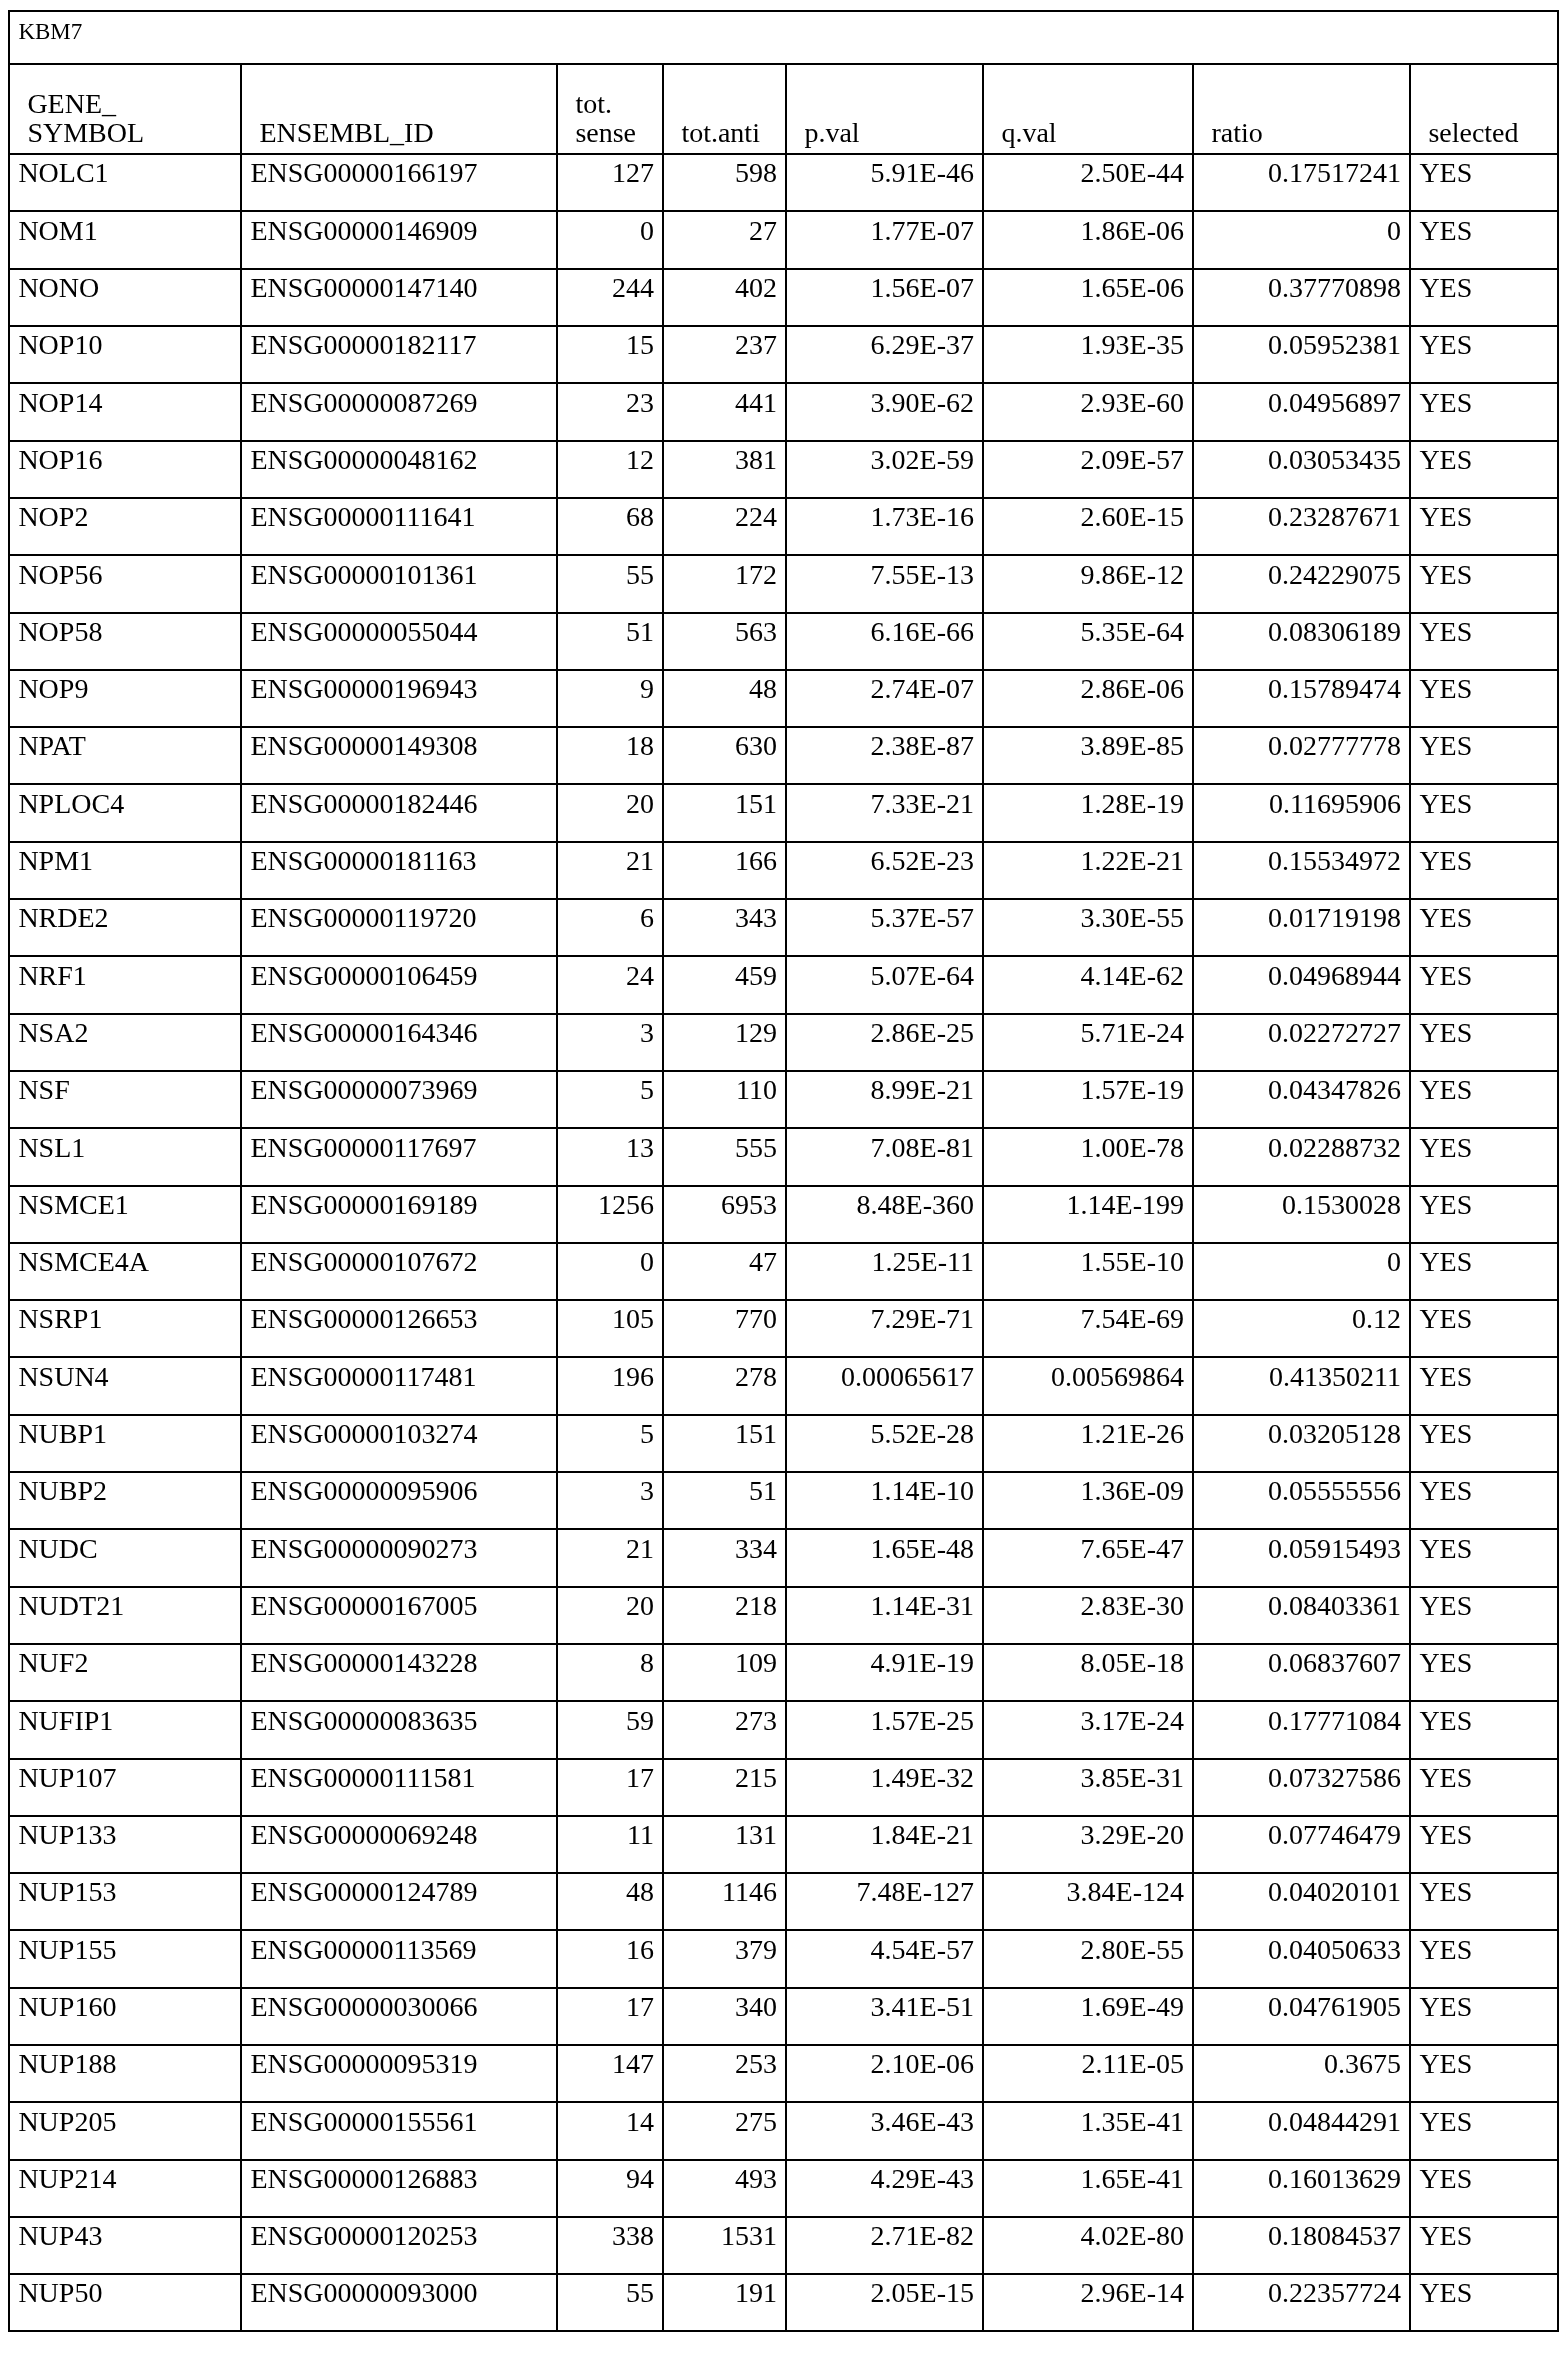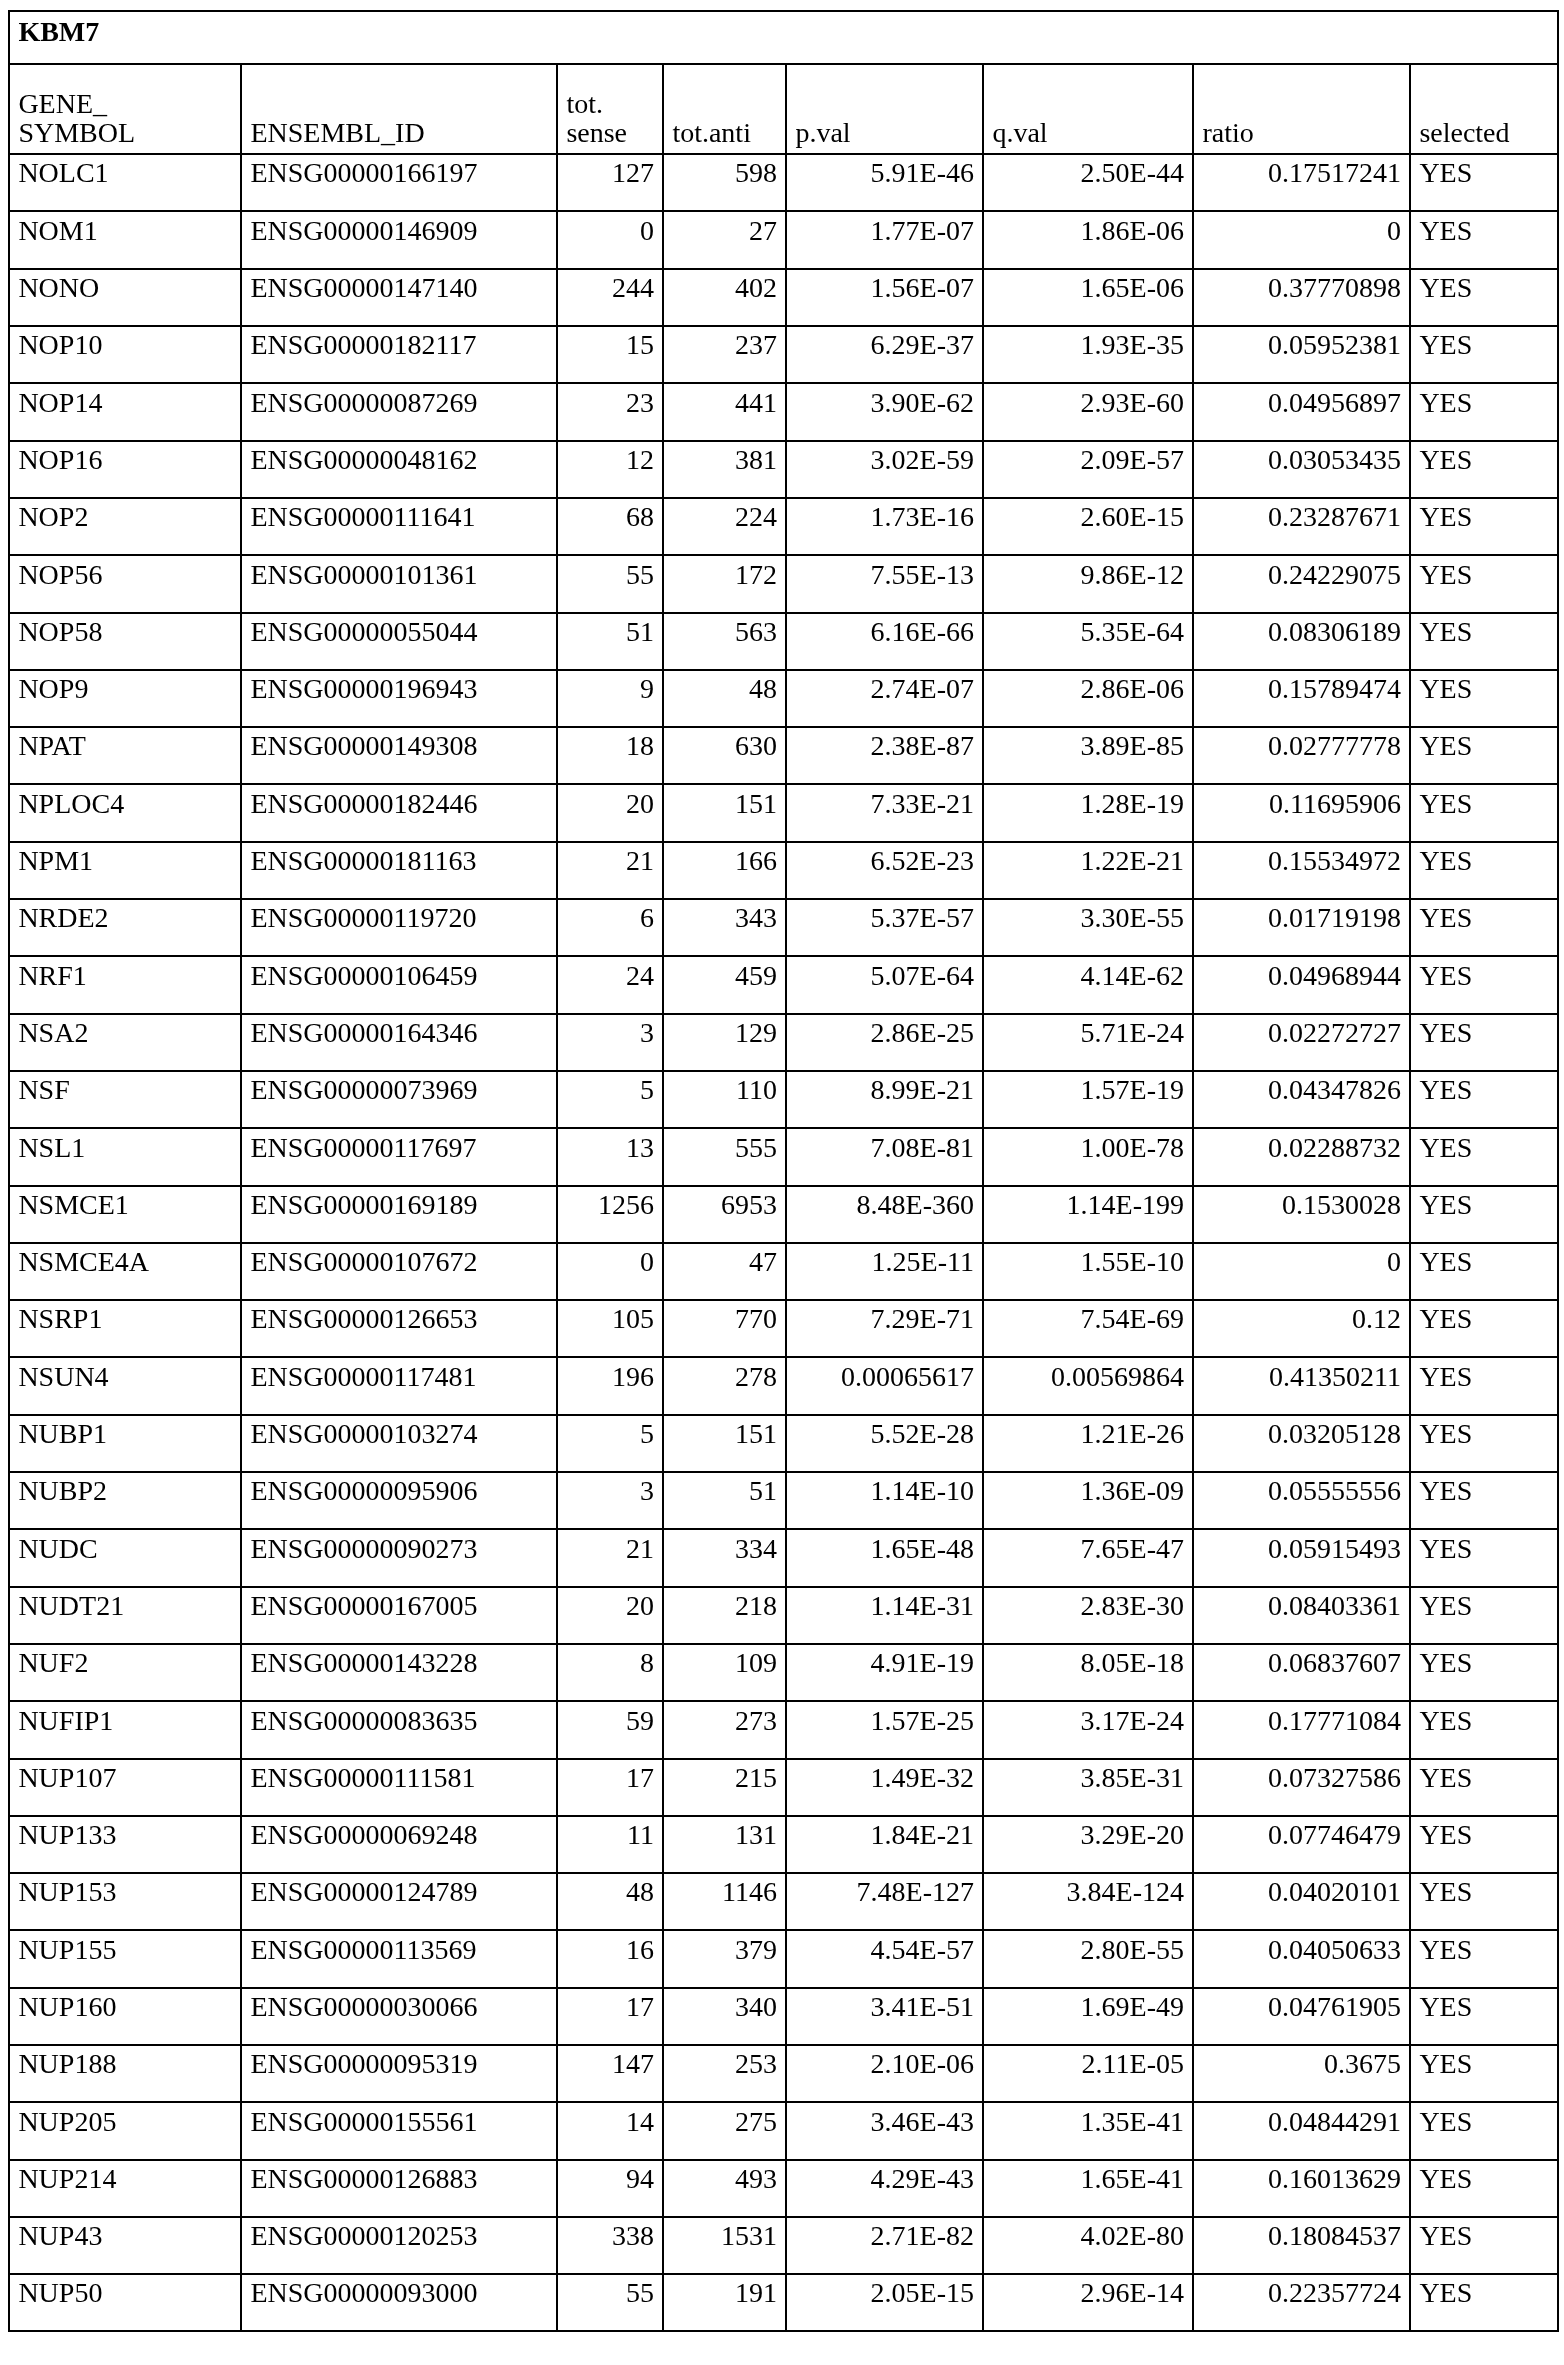--- a/index.html
+++ b/index.html
@@ -29,42 +29,42 @@
     border: 2.4px solid #000000;
     padding: 0 8.2px;
     font-weight: normal;
     font-size: 28px;
     line-height: 29px;
     overflow: hidden;
     white-space: nowrap;
   }
   .title-row td {
     height: 46px;
-    font-weight: bold;
-    font-size: 28px;
+    font-weight: normal;
+    font-size: 23px;
     vertical-align: top;
     padding-top: 4.9px;
     text-align: left;
   }
   .header-row th {
     height: 82px;
     vertical-align: bottom;
     text-align: left;
     padding-bottom: 6.5px;
     white-space: normal;
     line-height: 29px;
   }
   .data-row td {
     height: 52px;
     vertical-align: top;
     padding-top: 3.3px;
   }
   .num { text-align: right; }
   .txt { text-align: left; }
-  .hdr-line { display: block; }
+  .hdr-line { display: block; margin-left: 9px; }
 </style>
 </head>
 <body>
 
 <div class="table-wrap">
   <table>
     <colgroup>
       <col style="width:232px">
       <col style="width:316px">
       <col style="width:106px">

